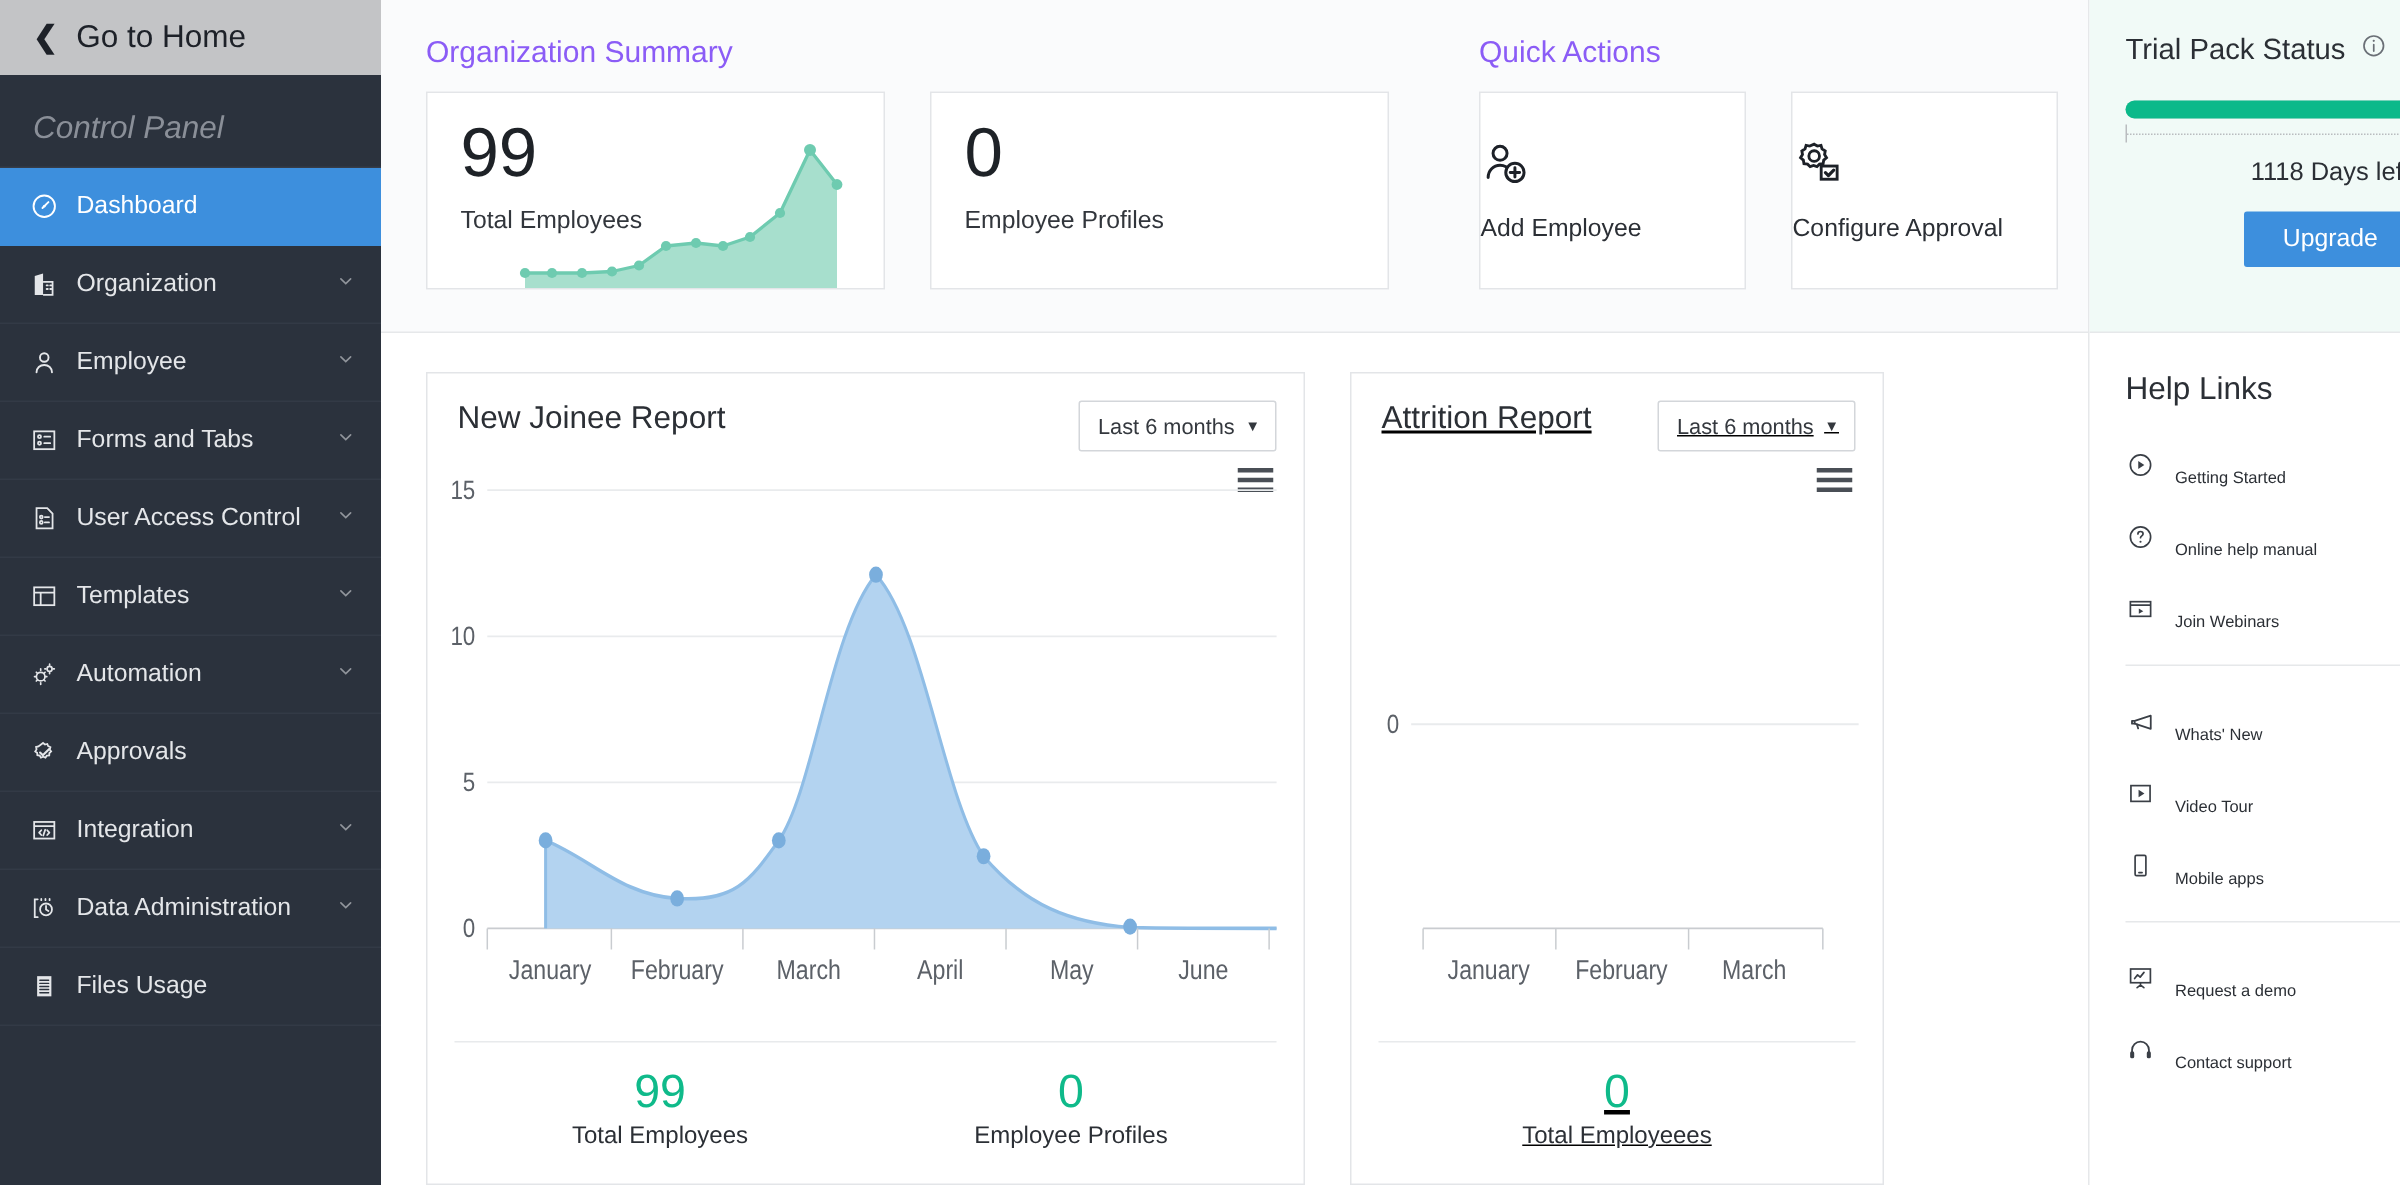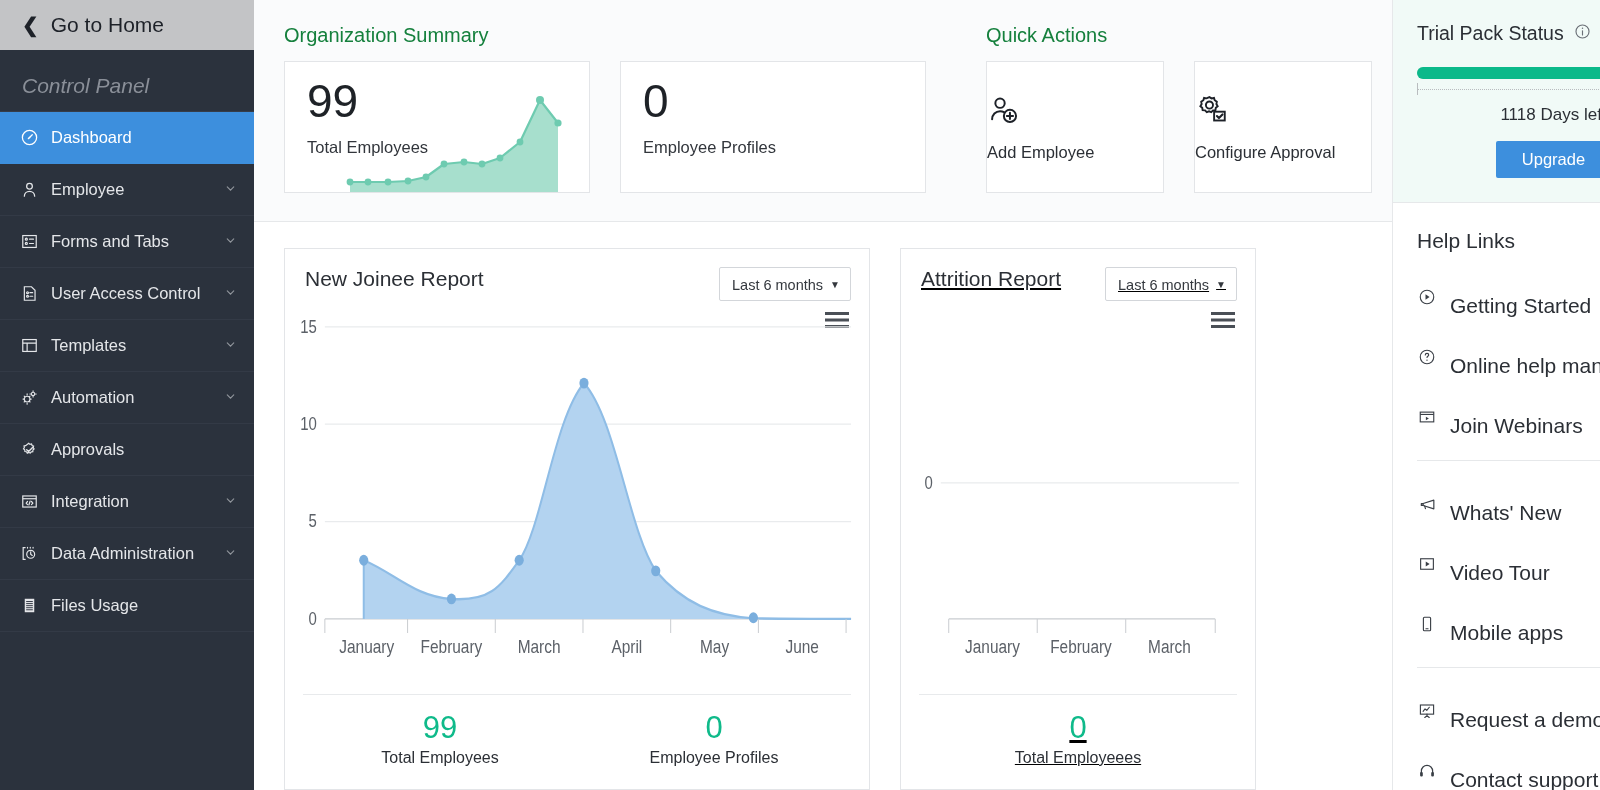--- a/index.html
+++ b/index.html
@@ -37,21 +37,21 @@
   
   .main { flex: 1 1 auto; height: 790px; display: flex; flex-direction: column; background: #fff; }
   .main-top { display: flex; height: 790px; }
   .center-col { flex: 1 1 auto; display: flex; flex-direction: column; min-width: 0; }
 
   .summary-band {
     background: #fafbfc; border-bottom: 1px solid #e6e8ea;
     padding: 24px 20px 26px 30px; display: flex; gap: 0; height: 222px;
   }
   .band-group { display: flex; flex-direction: column; }
-  .band-title { font-size: 20px; color: #15803d; margin-bottom: 14px; font-weight: 400; }
+  .band-title { font-size: 20px; color: #8b5cf6; margin-bottom: 14px; font-weight: 400; }
   .band-cards { display: flex; gap: 30px; }
 
   .stat-card {
     width: 306px; height: 132px; background: #fff; border: 1px solid #e3e5e8;
     position: relative; overflow: hidden; padding: 16px 0 0 22px;
   }
   .stat-num { font-size: 46px; line-height: 46px; color: #1e2227; font-weight: 400; }
   .stat-lbl { font-size: 16.5px; color: #32363c; margin-top: 14px; }
   .spark { position: absolute; right: 0; bottom: 0; width: 245px; height: 108px; }
 
@@ -91,21 +91,21 @@
   .bar-ticks:before { content:""; position:absolute; left:0; right:0; top:6px; border-top: 1px dotted #b9bcbf; }
   .days-left { text-align: center; font-size: 17px; color: #2b2f35; margin-top: 10px; }
   .upgrade-btn {
     display: block; margin: 16px auto 0 auto; background: #3d8fdd; border: none; color: #fff;
     font-size: 16.5px; padding: 9px 26px; cursor: pointer; border-radius: 2px;
     font-family: "Liberation Sans", sans-serif;
   }
   .help { padding: 26px 24px 0 24px; }
   .help-title { font-size: 21px; color: #2b2f35; margin-bottom: 14px; }
   .help-link { display: flex; align-items: center; gap: 13px; padding: 9px 0; cursor: pointer; }
-  .help-link .hl-txt { font-size: 21px; color: #2b2f35; margin-top: 18px; }
+  .help-link .hl-txt { font-size: 11px; color: #2b2f35; margin-top: 18px; }
   .help-sep { border-top: 1px solid #e6e8ea; margin: 13px 0 13px 0; }
   .hico { width: 20px; flex: 0 0 20px; display: flex; align-items: center; justify-content: center; }
 </style>
 </head>
 <body>
 
 <div class="app">
 
   <aside class="sidebar">
     <div class="go-home">
@@ -118,20 +118,33 @@
       <span class="nav-ico">
           <svg width="19" height="19" viewBox="0 0 24 24" fill="none" stroke="#fff" stroke-width="1.6">
             <circle cx="12" cy="12" r="9"></circle>
             <path d="M15.5 8.5L10.5 13.5" stroke-linecap="round"></path>
             <circle cx="12" cy="12" r="1.1" fill="#fff" stroke="none"></circle>
           </svg>
         </span>
       <span class="nav-label">Dashboard</span>
     </div>
 
+    <div class="nav-item">
+      <span class="nav-ico">
+          <svg width="19" height="19" viewBox="0 0 24 24" fill="none" stroke="#e4e6e9" stroke-width="1.5">
+            <path d="M4 21V5l7-2v18" fill="#e4e6e9" stroke="none"></path>
+            <path d="M11 10h8v11h-8"></path>
+            <path d="M14 13h1M17 13h1M14 16h1M17 16h1" stroke-linecap="round"></path>
+          </svg>
+        </span>
+      <span class="nav-label">Organization</span>
+      <span class="nav-caret"><svg width="13" height="13" viewBox="0 0 24 24" fill="none" stroke="#e4e6e9" stroke-width="2">
+            <path d="M6 9l6 6 6-6" stroke-linecap="round"></path>
+          </svg></span>
+    </div>
 
     <div class="nav-item">
       <span class="nav-ico">
           <svg width="19" height="19" viewBox="0 0 24 24" fill="none" stroke="#e4e6e9" stroke-width="1.6">
             <circle cx="12" cy="8" r="3.6"></circle>
             <path d="M5.5 20.5c0-3.6 2.9-6.2 6.5-6.2s6.5 2.6 6.5 6.2" stroke-linecap="round"></path>
           </svg>
         </span>
       <span class="nav-label">Employee</span>
       <span class="nav-caret"><svg width="13" height="13" viewBox="0 0 24 24" fill="none" stroke="#e4e6e9" stroke-width="2">

